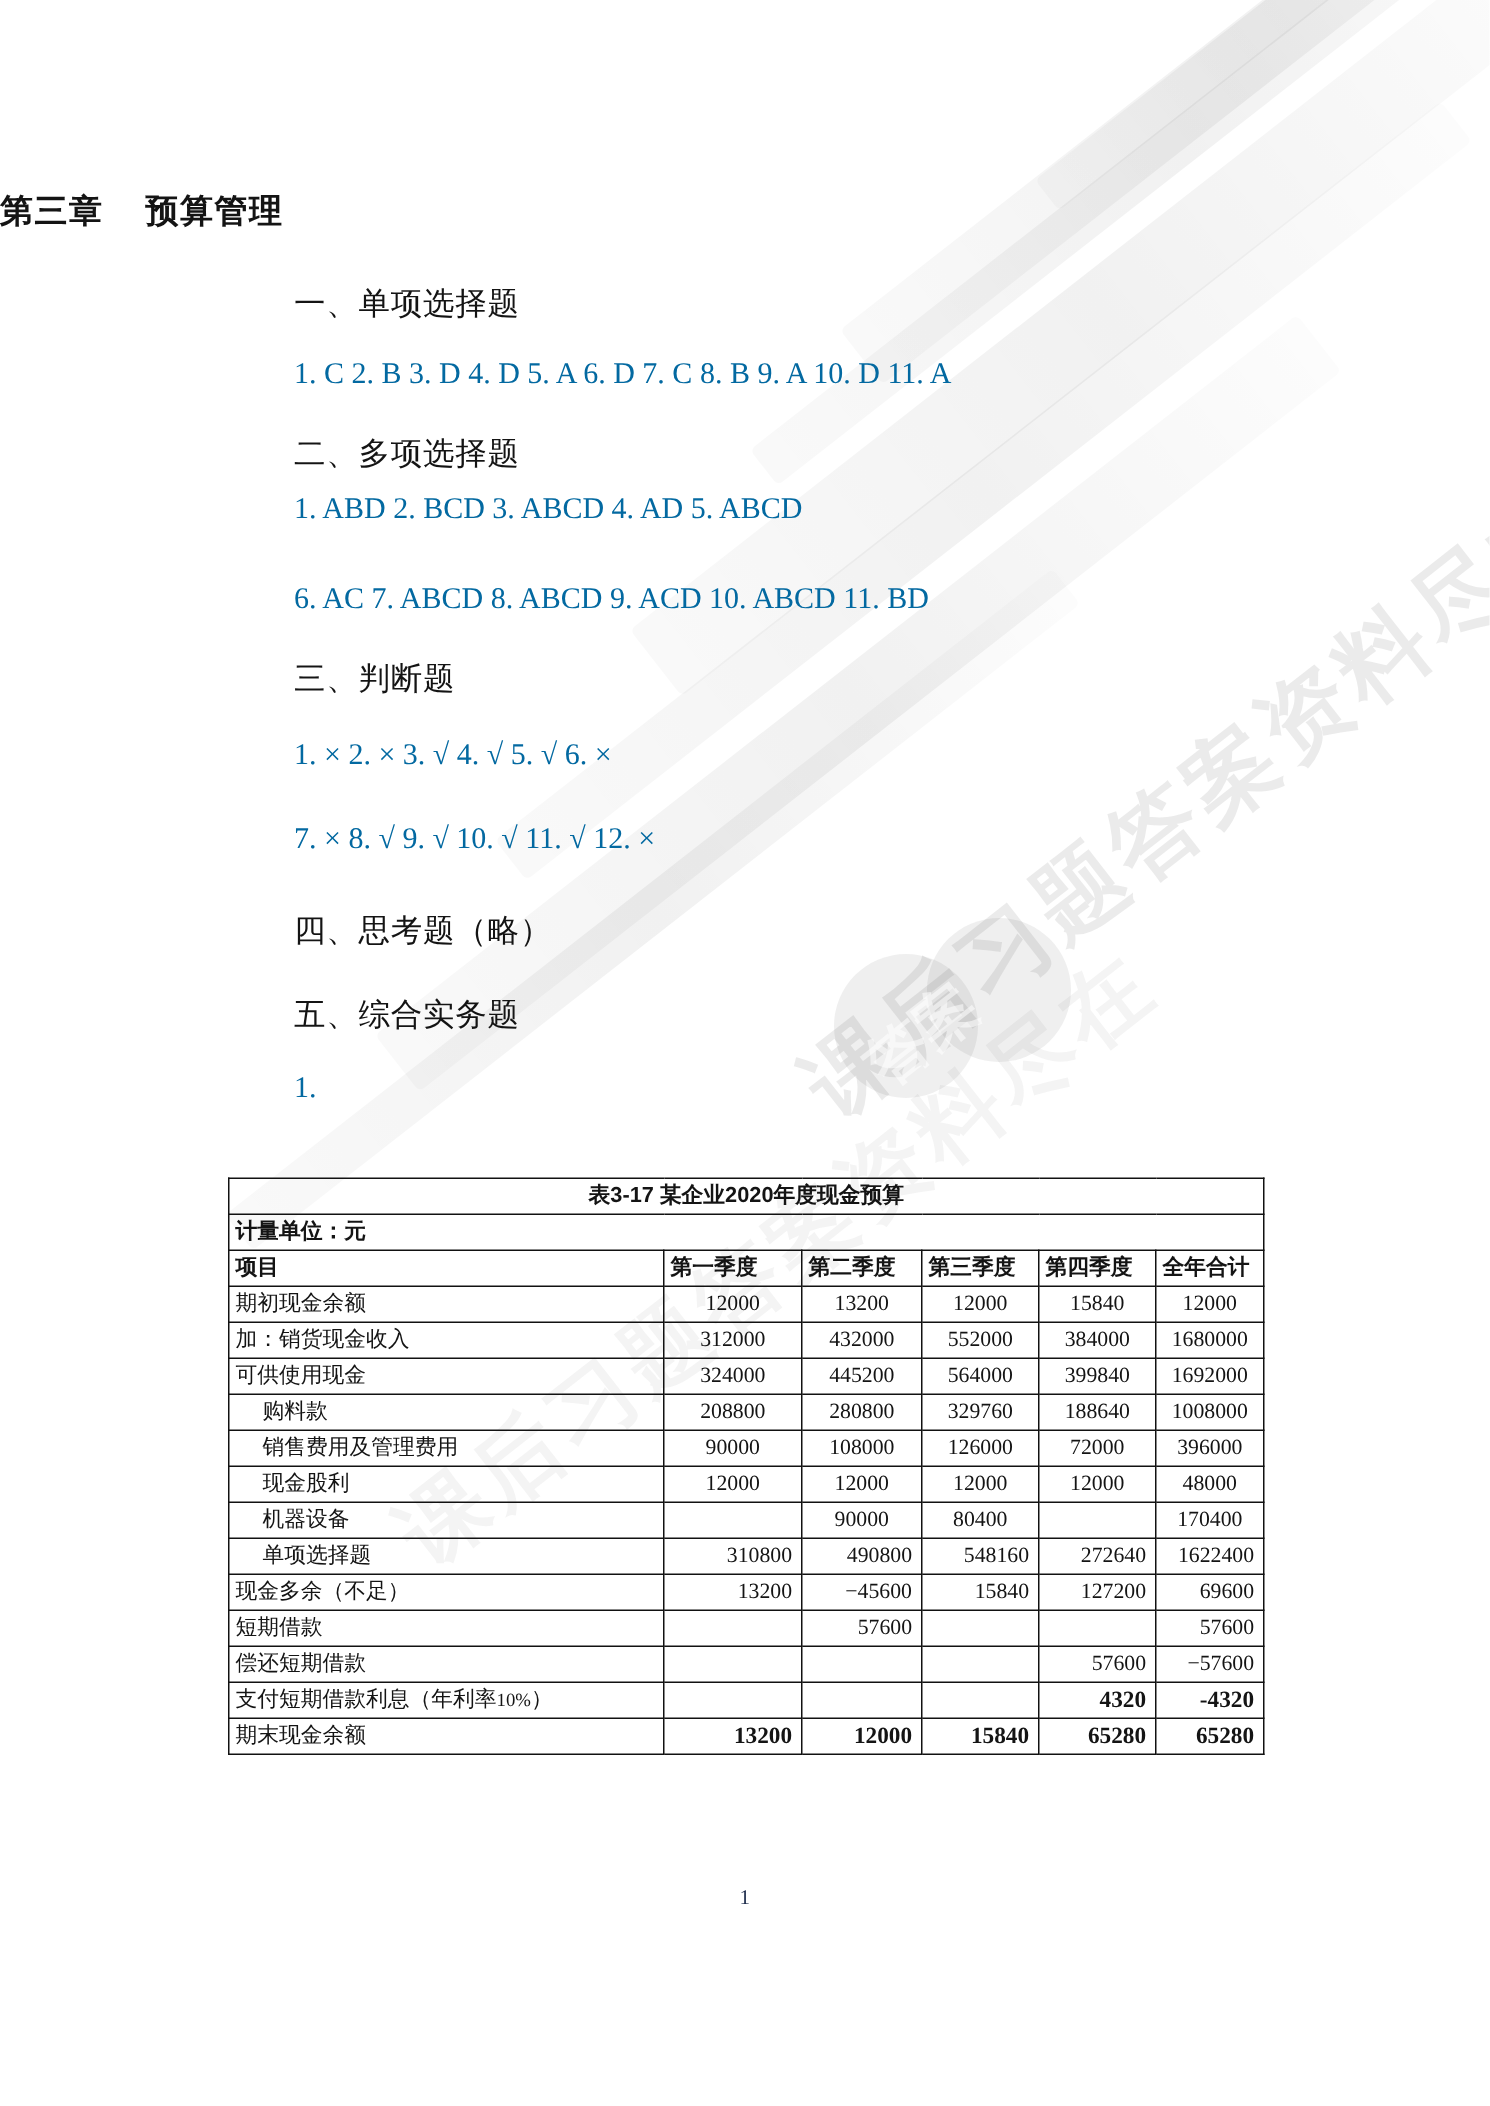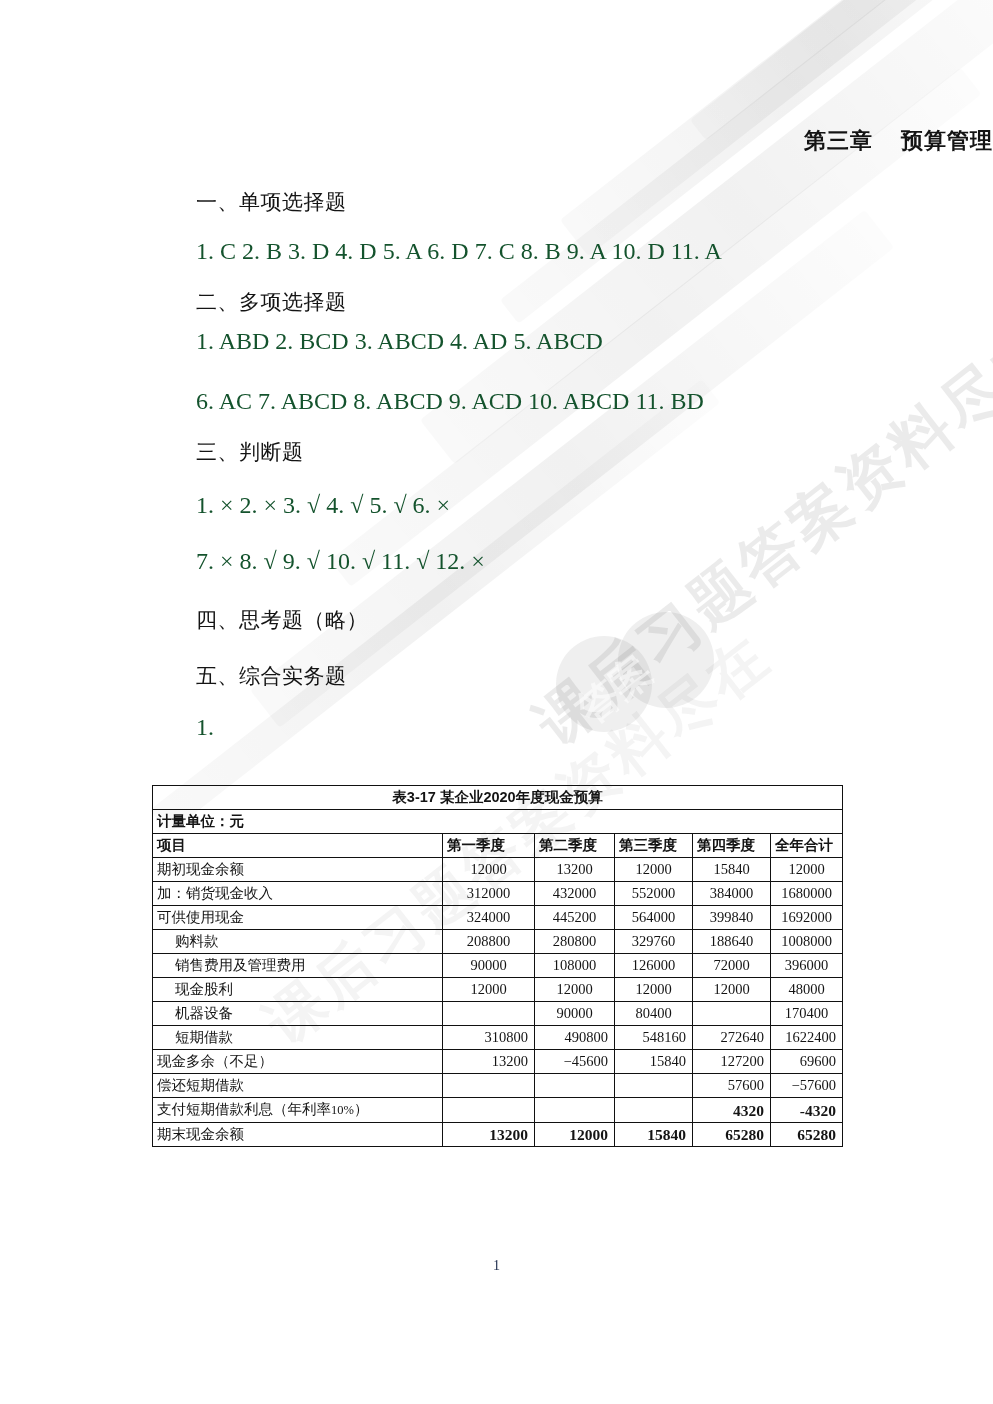--- a/index.html
+++ b/index.html
@@ -61,21 +61,21 @@
     position: relative;
     z-index: 2;
     width: 993px;
     height: 1404px;
   }
 
   .doc-title {
     position: absolute;
     left: 0; top: 126px;
     width: 993px;
-    text-align: right;
+    text-align: left;
     font-family: "Liberation Sans", "DejaVu Sans", sans-serif;
     font-weight: 700;
     font-size: 22px;
     letter-spacing: 1px;
   }
   .doc-title .gap { display: inline-block; width: 28px; }
 
   .sec-head {
     position: absolute;
     left: 196px;
@@ -83,23 +83,23 @@
     font-weight: 400;
     font-size: 21px;
     letter-spacing: 0.5px;
     white-space: nowrap;
   }
 
   .ans-line {
     position: absolute;
     left: 196px;
     font-family: "Liberation Serif", "DejaVu Serif", serif;
-    font-size: 24px;
-    white-space: nowrap;
-    color: #14532d;
+    font-size: 20px;
+    white-space: nowrap;
+    color: #0369a1;
   }
 
   
   #budget-table-wrap {
     position: absolute;
     left: 152px;
     top: 757px;
     width: 690px;
     margin-top: 28px;
   }
@@ -286,36 +286,44 @@
           </tr>
           <tr>
             <td class="item indent">机器设备</td>
             <td class="num"></td>
             <td class="num">90000</td>
             <td class="num">80400</td>
             <td class="num"></td>
             <td class="num">170400</td>
           </tr>
           <tr>
-            <td class="item indent">短期借款</td>
+            <td class="item indent">单项选择题</td>
             <td class="num right">310800</td>
             <td class="num right">490800</td>
             <td class="num right">548160</td>
             <td class="num right">272640</td>
             <td class="num right">1622400</td>
           </tr>
           <tr>
             <td class="item">现金多余（不足）</td>
             <td class="num right">13200</td>
             <td class="num right">−45600</td>
             <td class="num right">15840</td>
             <td class="num right">127200</td>
             <td class="num right">69600</td>
           </tr>
           <tr>
+            <td class="item">短期借款</td>
+            <td class="num right"></td>
+            <td class="num right">57600</td>
+            <td class="num right"></td>
+            <td class="num right"></td>
+            <td class="num right">57600</td>
+          </tr>
+          <tr>
             <td class="item">偿还短期借款</td>
             <td class="num right"></td>
             <td class="num right"></td>
             <td class="num right"></td>
             <td class="num right">57600</td>
             <td class="num right">−57600</td>
           </tr>
           <tr>
             <td class="item">支付短期借款利息（年利率<span class="pct">10%</span>）</td>
             <td class="num right bold"></td>

